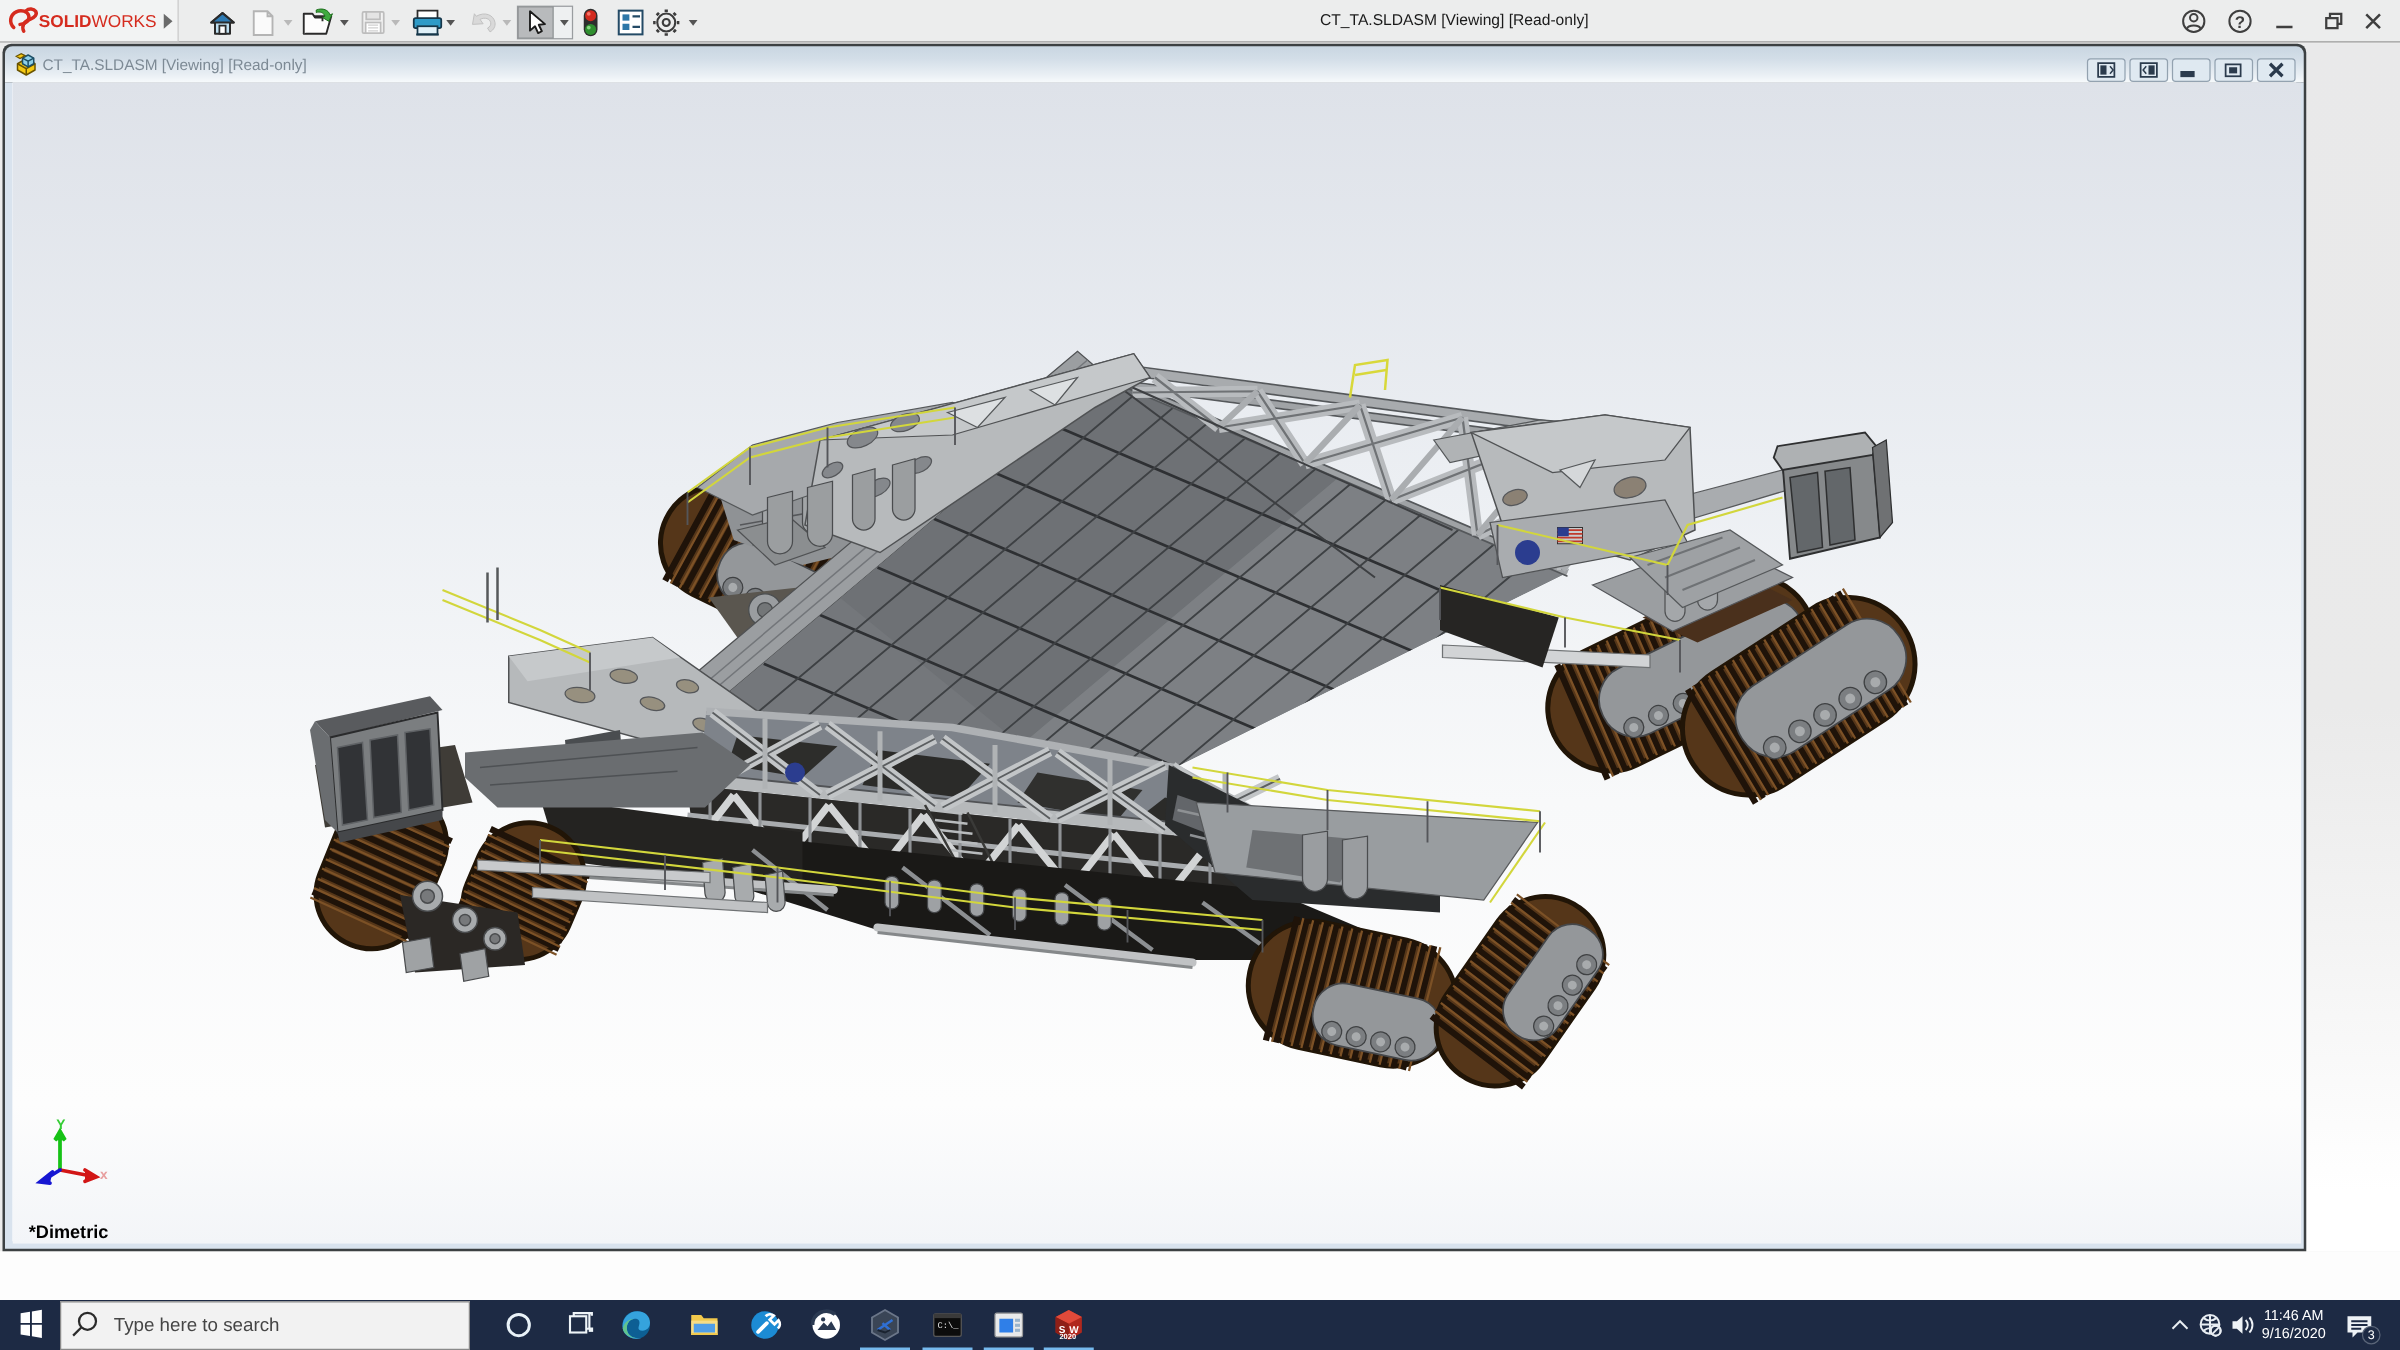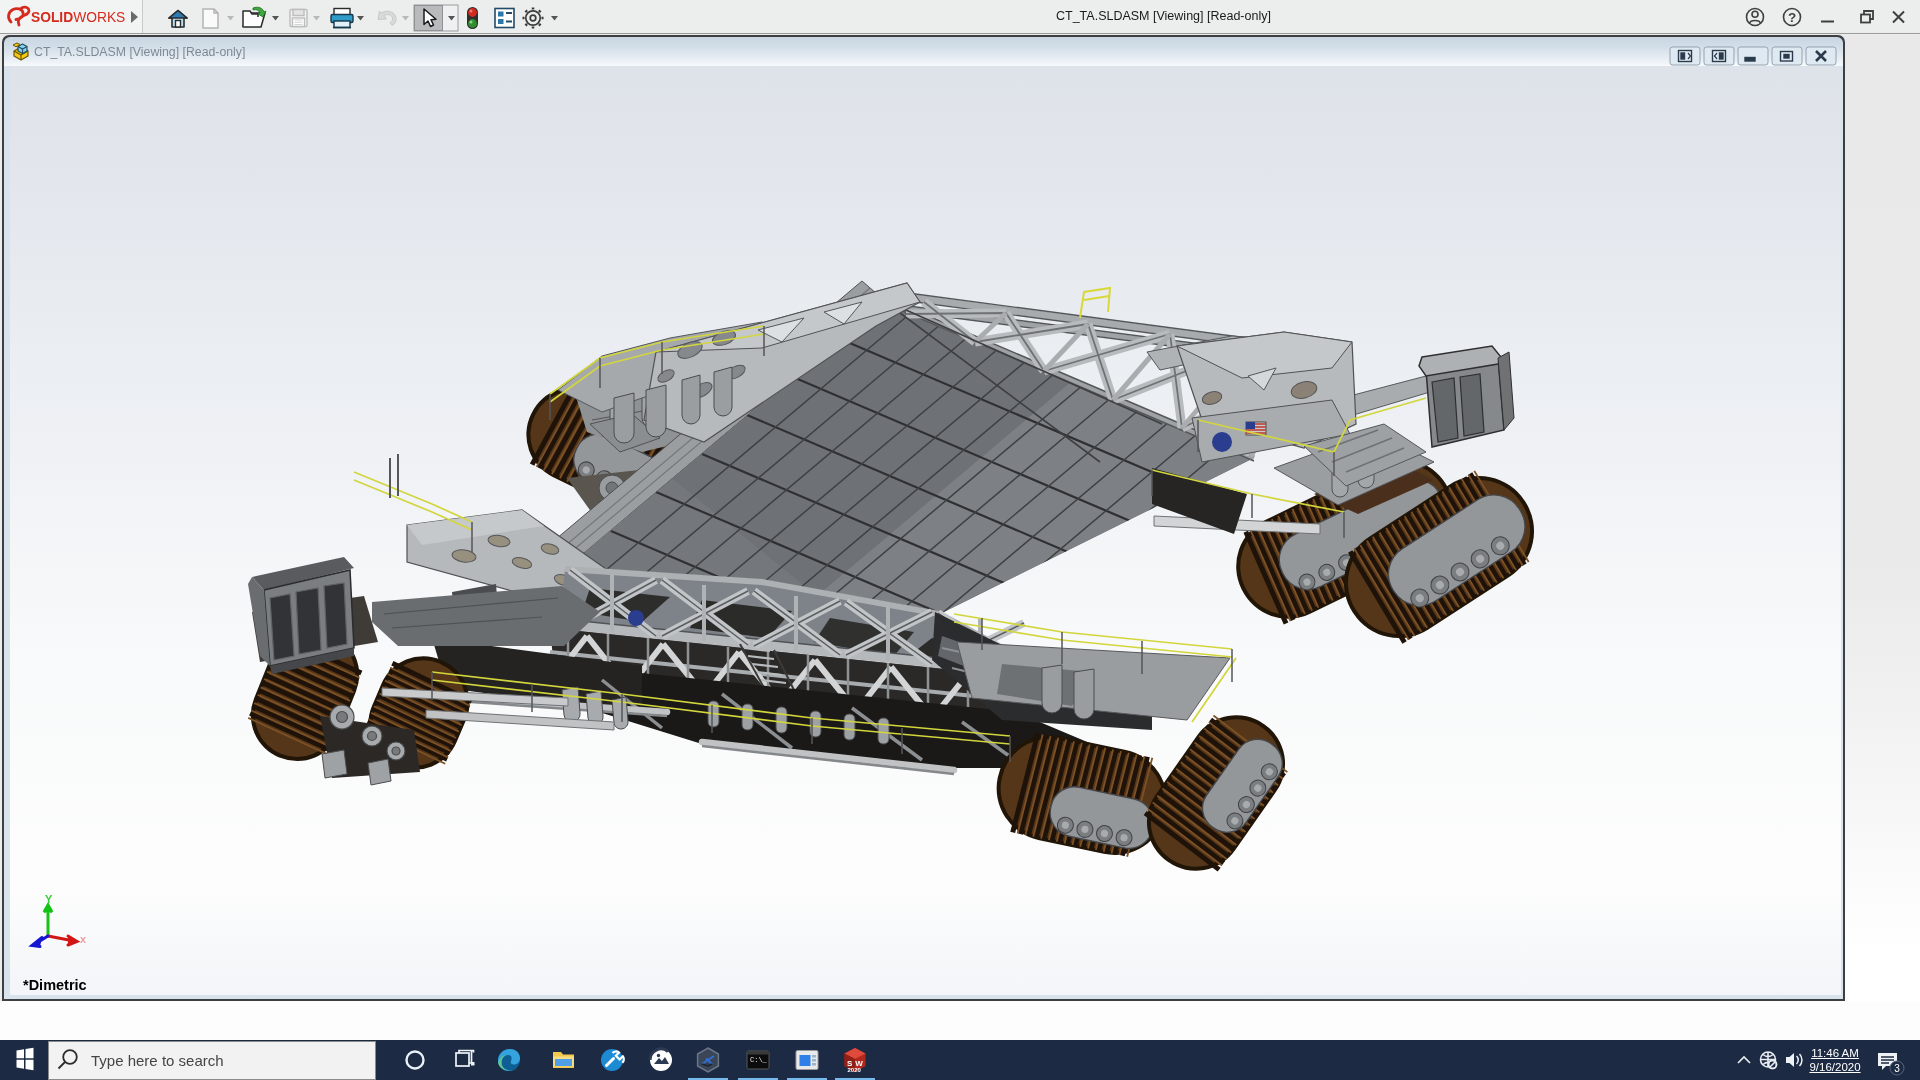--- a/index.html
+++ b/index.html
@@ -609,14 +609,14 @@
       <path d="M1799.5 14 a 8.5 8.5 0 0 1 0 12"></path>
     </g>
 
     <g>
       <path d="M1878 13 h19 v13 h-11 l-4 4 v-4 h-4 Z" fill="#eef2f6"></path>
       <path d="M1881 17 h13 M1881 20 h13 M1881 23 h8" stroke="#1d2a44" stroke-width="1.5"></path>
       <circle cx="1897" cy="28" r="7" fill="#1d2a44" stroke="#5a6578" stroke-width="1"></circle>
       <text x="1897" y="31.5" font-size="10" fill="#fff" text-anchor="middle">3</text>
     </g>
   </svg>
-  <div class="tray" style="position:absolute;left:1800px;top:6px;width:70px;text-decoration:underline;">11:46 AM<br>9/16/2020</div>
+  <div class="tray" style="position:absolute;left:1800px;top:6px;width:70px;">11:46 AM<br>9/16/2020</div>
 </div>
 
 </body></html>

